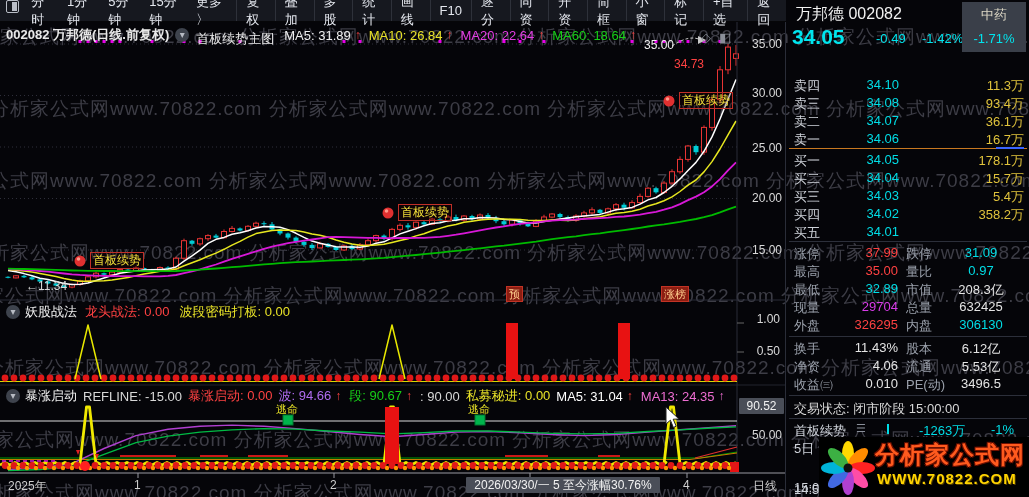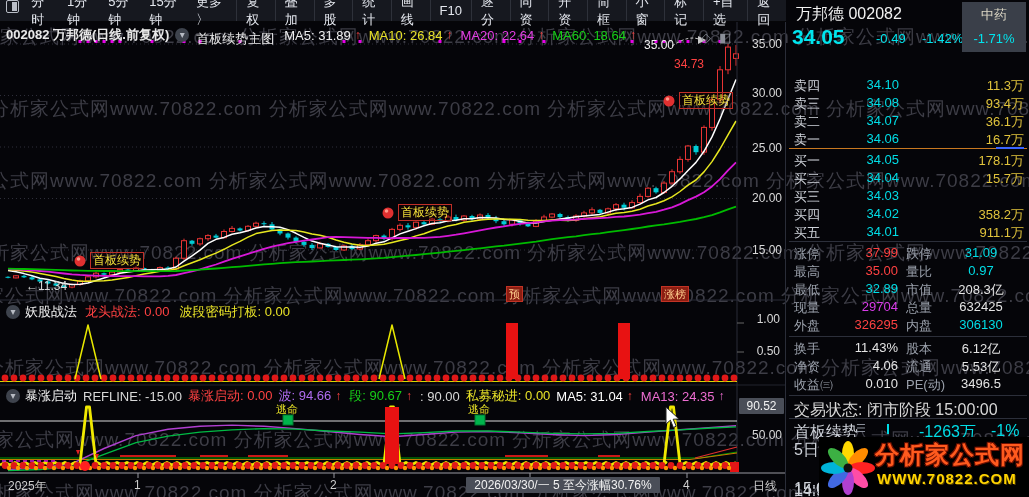--- a/index.html
+++ b/index.html
@@ -53,21 +53,21 @@
 .obrow .p{position:absolute;left:40px;width:73px;text-align:right;color:#00dde6}
 .obrow .v{position:absolute;left:118px;width:120px;text-align:right;color:#e0c33c}
 .sep{position:absolute;left:3px;width:238px;height:1px;background:#2c2f3a}
 .strow{position:absolute;left:0;width:244px;height:18px;font-size:13px}
 .strow .l1{position:absolute;left:8px;color:#9aa0ab}
 .strow .w1{position:absolute;left:40px;width:72px;text-align:right}
 .strow .l2{position:absolute;left:120px;color:#9aa0ab}
 .strow .w2{position:absolute;left:152px;width:86px;text-align:center}
 .strow i{font-style:normal}
 .v-red{color:#ff4242}.v-cyan{color:#00dde6}.v-white{color:#e4e4e4}.v-mag{color:#d83ce8}
-.smalltxt{position:absolute;font-size:16px;color:#d8d8d8;white-space:nowrap}
+.smalltxt{position:absolute;font-size:13px;color:#d8d8d8;white-space:nowrap}
 
 .logo{position:absolute;left:33px;top:437px;width:211px;height:60px;background:#000;z-index:7;overflow:hidden}
 .logo .l1{position:absolute;left:56px;top:2px;font-size:24px;font-weight:bold;color:#ff5a1e;letter-spacing:1px;
   text-shadow:1px 1px 0 #6e1000,-1px -1px 0 #6e1000,1px -1px 0 #6e1000,-1px 1px 0 #6e1000,2px 2px 2px #000}
 .logo .l2{position:absolute;left:58px;top:33px;font-size:15px;font-weight:bold;color:#ffd400;letter-spacing:1px;
   text-shadow:1px 1px 0 #503c00}
 svg{display:block}
 .chartsvg{position:absolute;left:0;top:22px;z-index:2}
 .cursor{position:absolute;z-index:9}
 </style>
@@ -727,30 +727,30 @@
       <span class="v">178.1万</span>
     </div>
     <div class="obrow" style="top:170px">
       <span class="l">买二</span>
       <span class="p">34.04</span>
       <span class="v">15.7万</span>
     </div>
     <div class="obrow" style="top:188px">
       <span class="l">买三</span>
       <span class="p">34.03</span>
+      <span class="v">5.4万</span>
     </div>
     <div class="obrow" style="top:206px">
       <span class="l">买四</span>
       <span class="p">34.02</span>
       <span class="v">358.2万</span>
     </div>
     <div class="obrow" style="top:224px">
       <span class="l">买五</span>
       <span class="p">34.01</span>
-      <span class="v">911.1万</span>
     </div>
     <div class="sep" style="top:241px"></div>
 
     <div class="strow" style="top:245px">
       <span class="l1">涨停</span>
       <span class="w1"><i class="v-red">37.99</i></span>
       <span class="l2">跌停</span>
       <span class="w2"><i class="v-cyan">31.09</i></span>
     </div>
     <div class="strow" style="top:263px">

